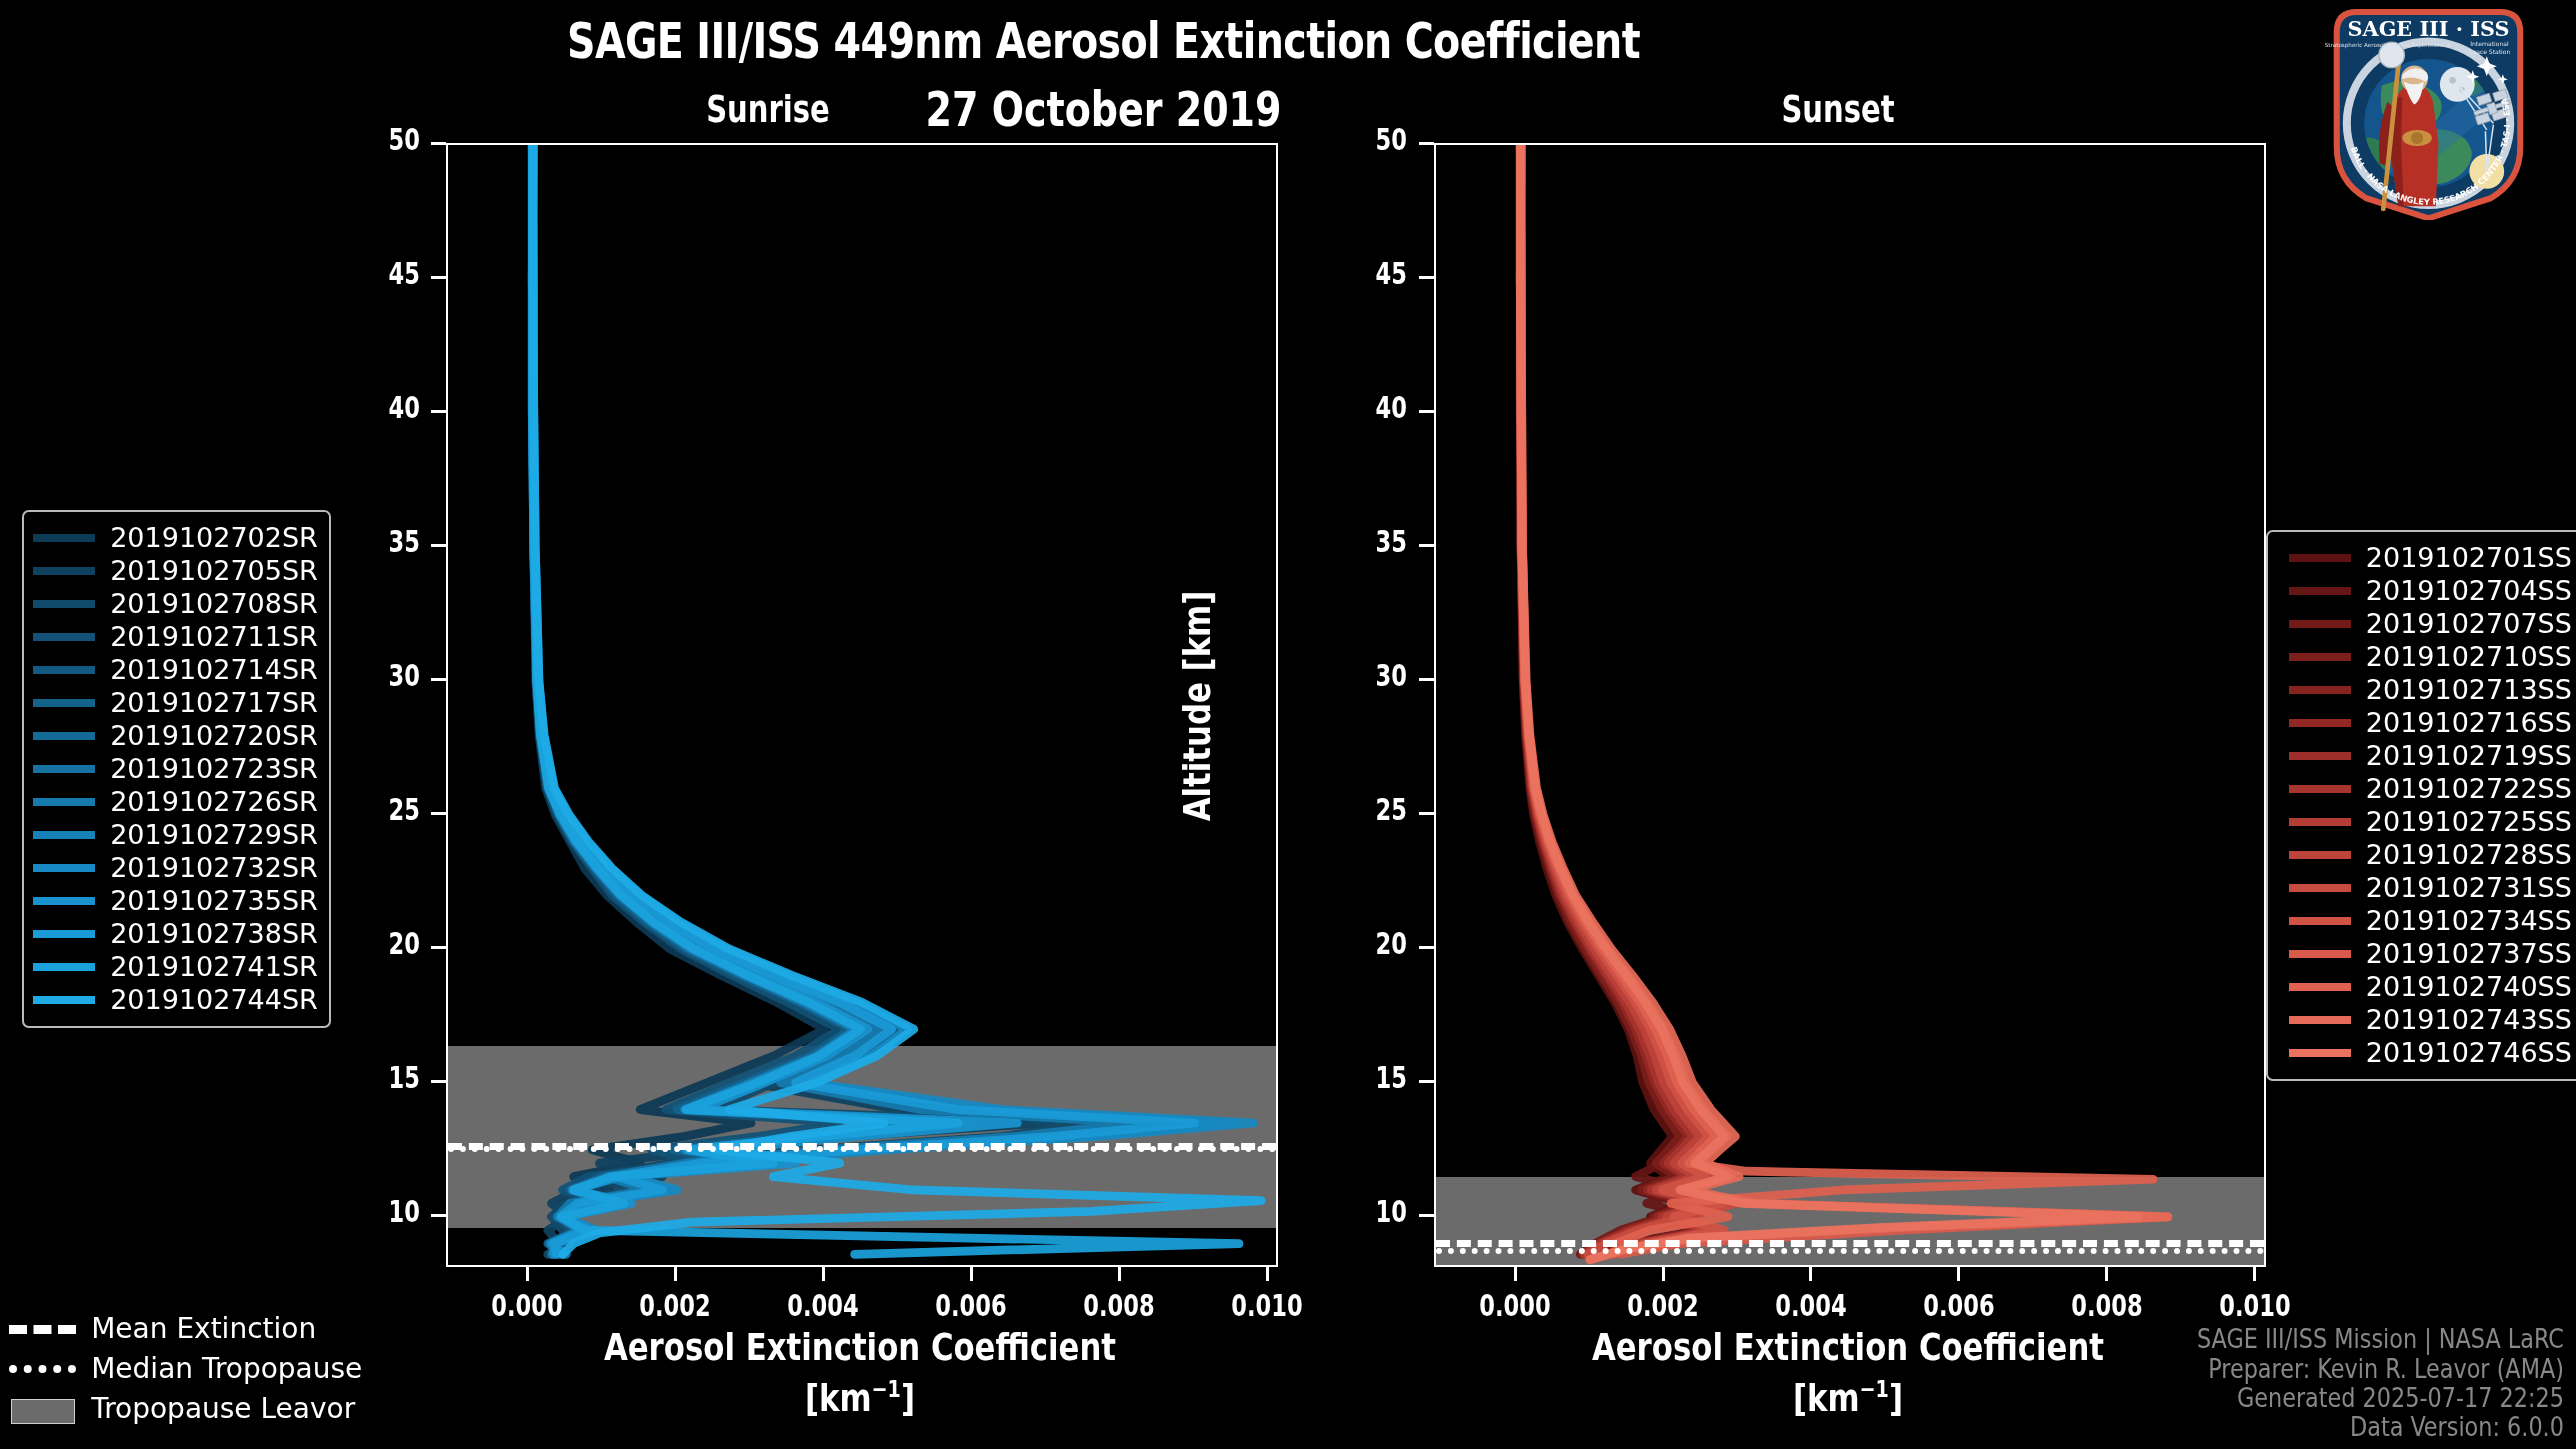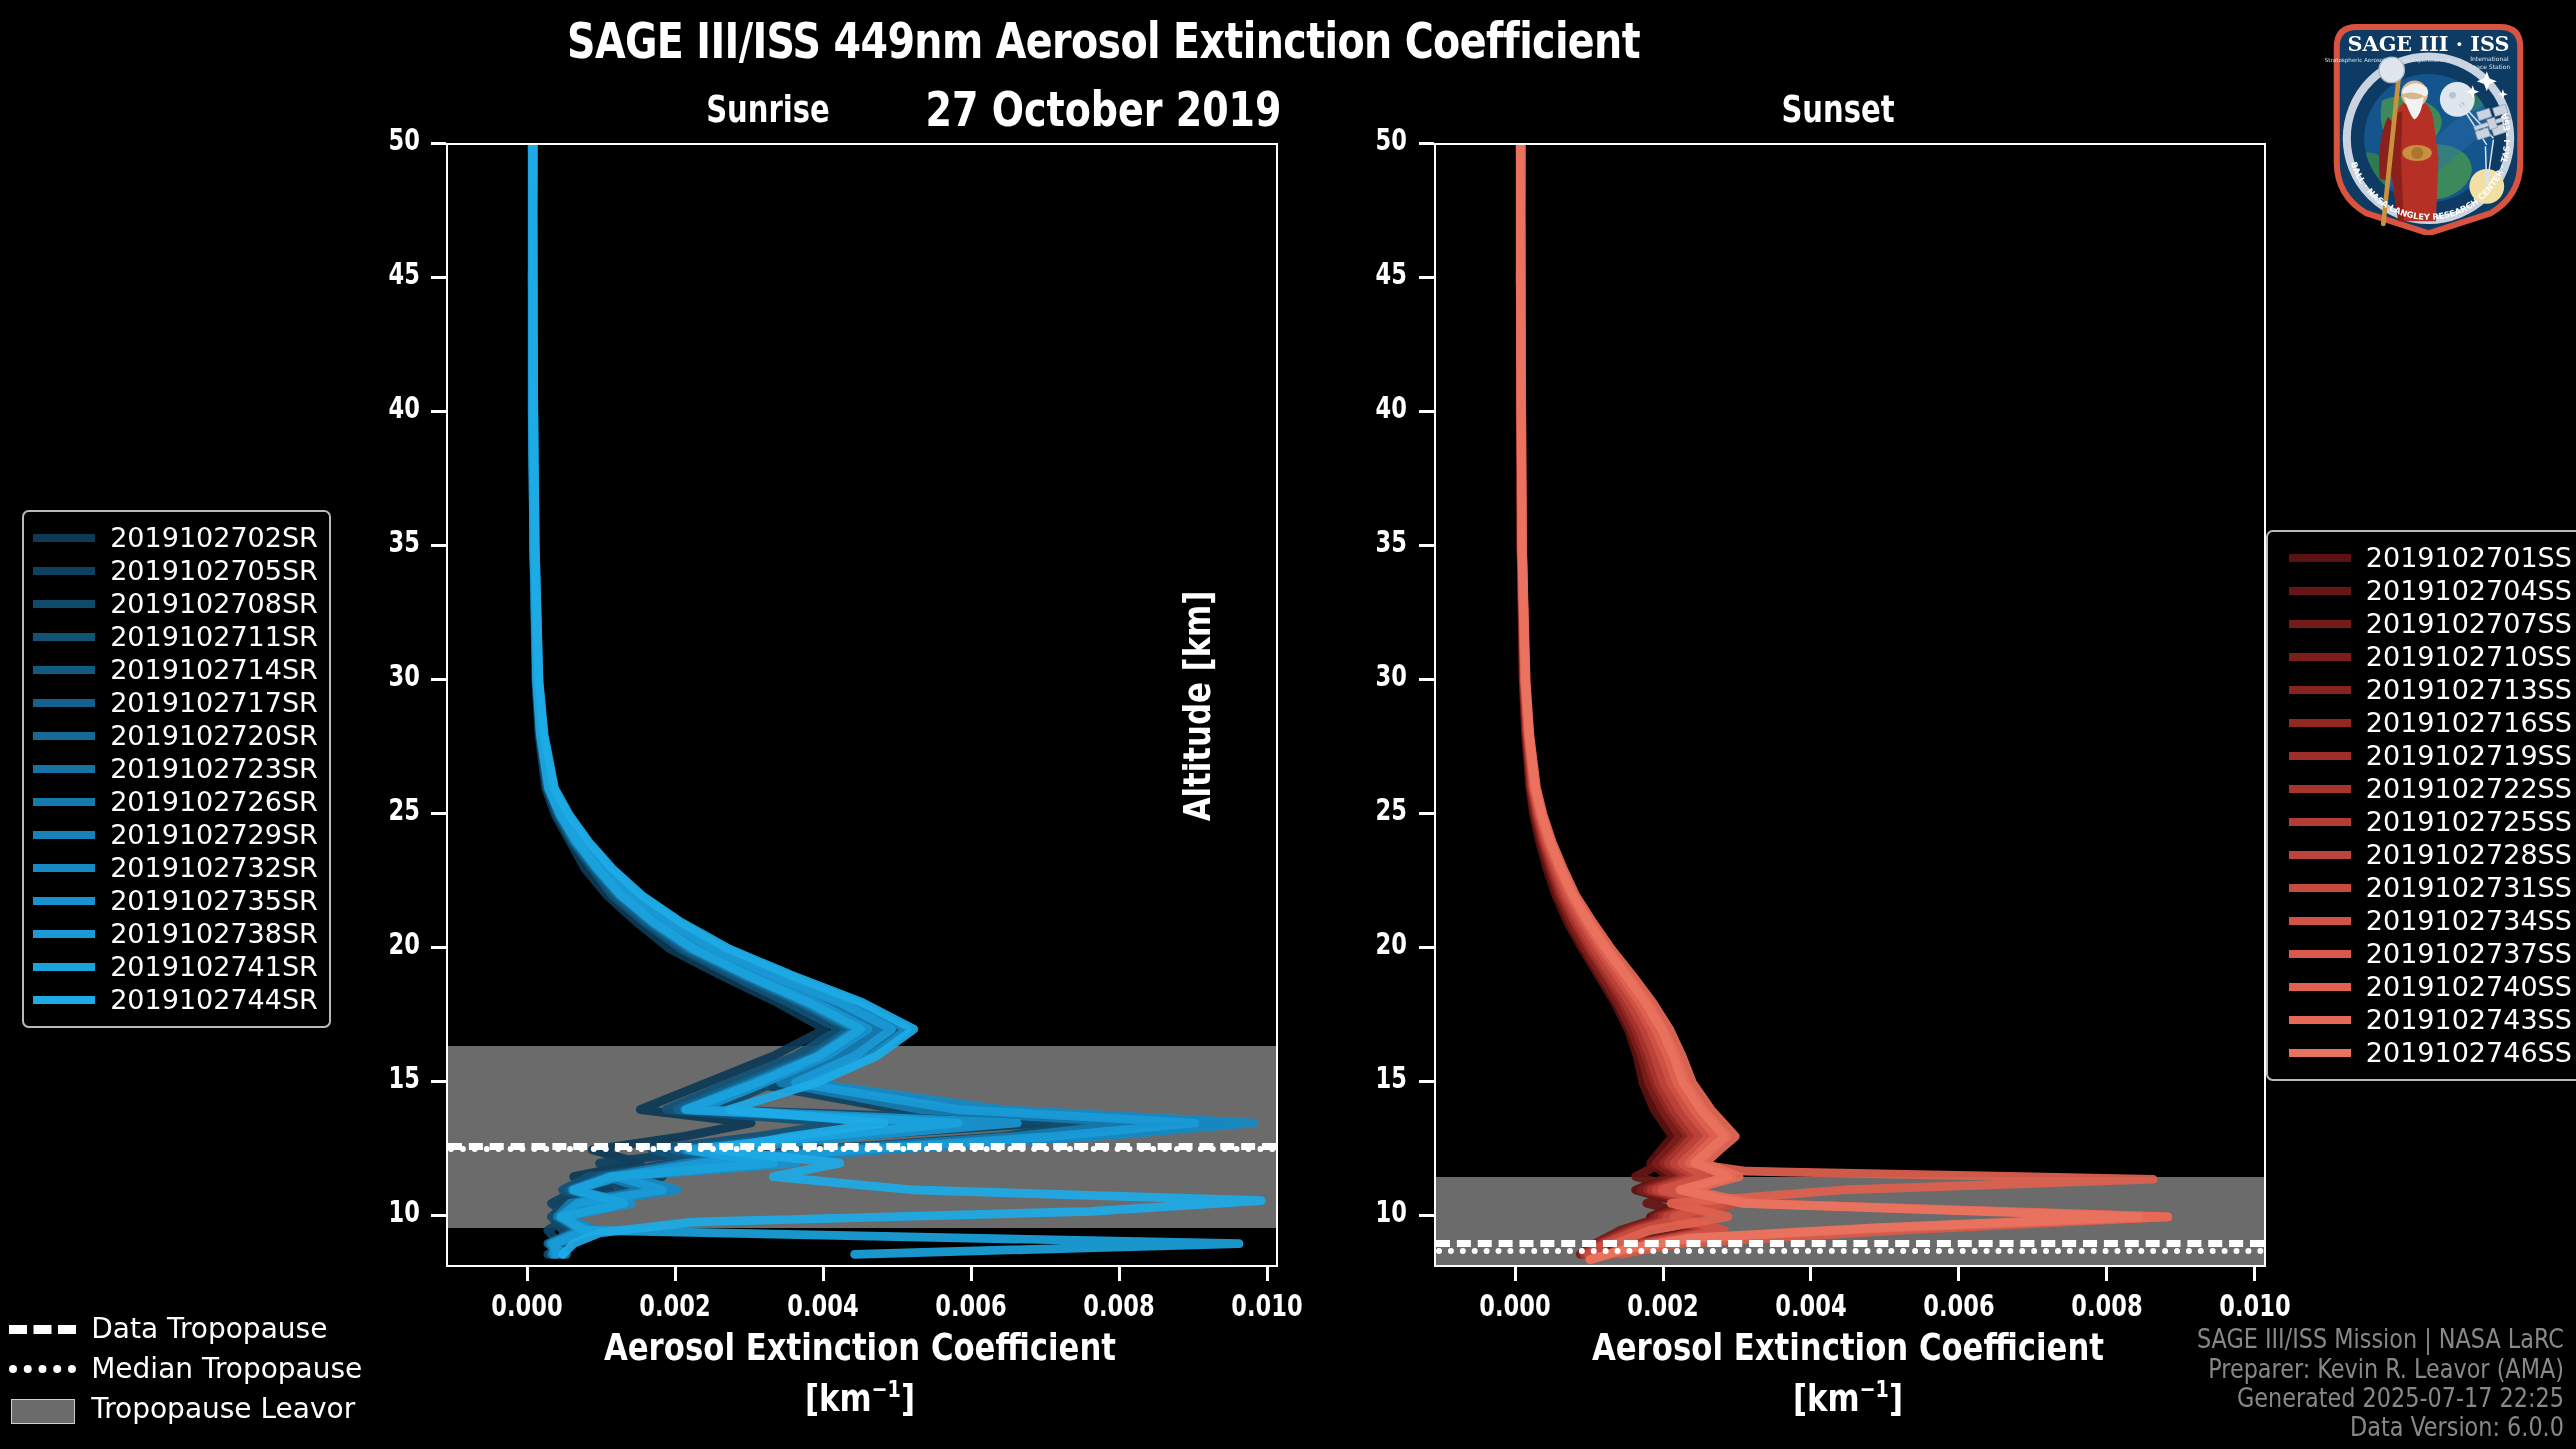--- a/index.html
+++ b/index.html
@@ -84,21 +84,21 @@
           background:rgba(255,255,255,0.42); border:1.3px solid #cfcfcf;}
   .tl-text{font-size:28px; font-family:"DejaVu Sans","Liberation Sans",sans-serif;}
 
   
   #credits{position:absolute; right:12px; bottom:8px; text-align:right;
            color:#888888; font-size:27px; line-height:1.08;
            font-family:"DejaVu Sans Condensed","DejaVu Sans",sans-serif;
            transform:scaleX(0.92); transform-origin:right bottom;}
 
   
-  #logo{position:absolute; left:2318px; top:20px; width:221px; height:215px;text-align:center;}
+  #logo{position:absolute; left:2318px; top:5px; width:221px; height:215px;text-align:center;}
 </style>
 </head>
 <body>
 
 <div id="main-title">SAGE III/ISS 449nm Aerosol Extinction Coefficient</div>
 <div id="date-title">27 October 2019</div>
 <div class="panel-title" id="sunrise-title">Sunrise</div>
 <div class="panel-title" id="sunset-title">Sunset</div>
 
 <div class="plot-frame" id="plot-left">
@@ -349,21 +349,21 @@
       <span class="legend-swatch" style="background: rgb(234, 115, 96);"></span>
       <span class="legend-text">2019102746SS</span>
     </div>
   </div>
 
 <div id="trop-legend">
   <div class="tl-row">
     <span class="tl-mark">
         <span class="tl-dash"></span>
       </span>
-    <span class="tl-text">Data Tropopause</span>
+    <span class="tl-text">Mean Extinction</span>
   </div>
   <div class="tl-row">
     <span class="tl-mark">
         <span class="tl-dot"></span>
       </span>
     <span class="tl-text">Median Tropopause</span>
   </div>
   <div class="tl-row">
     <span class="tl-mark">
         <span class="tl-box"></span>

